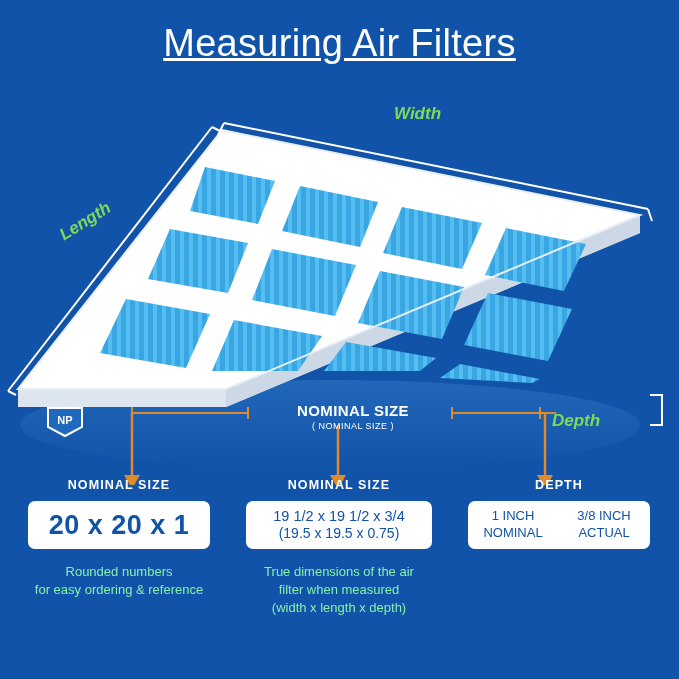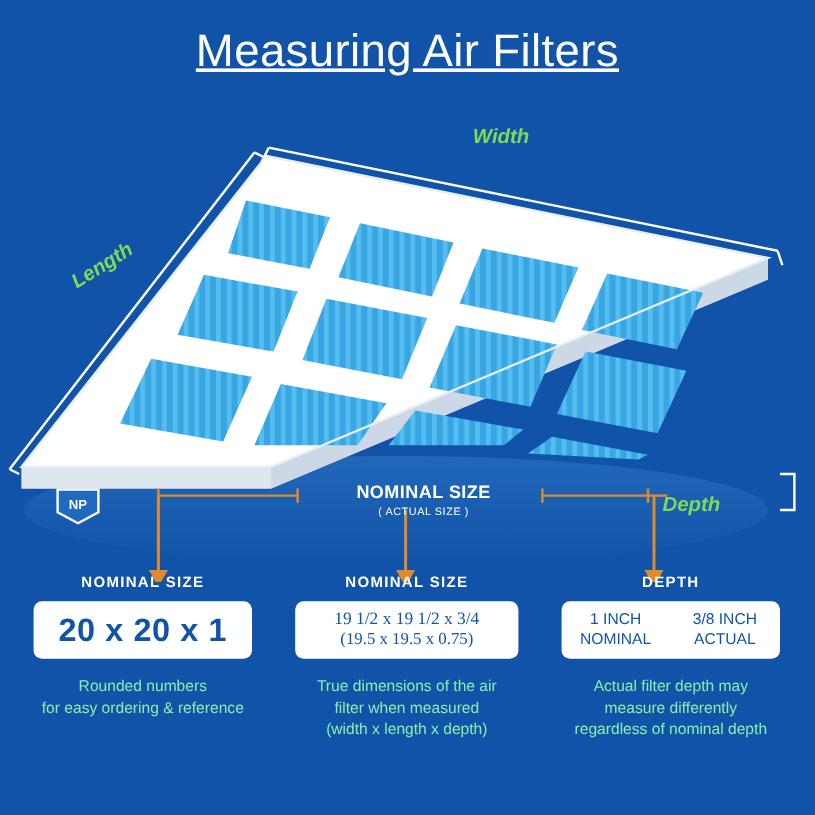--- a/index.html
+++ b/index.html
@@ -101,21 +101,20 @@
     height: 48px;
     font-size: 27px;
     font-weight: bold;
     letter-spacing: 0.5px;
   }
   #box-2 {
     width: 186px;
     height: 48px;
     flex-direction: column;
     line-height: 1.25;
-    font-family: Liberation Serif, serif;
   }
   #box-2 .l1 { font-size: 14.5px; }
   #box-2 .l2 { font-size: 14px; }
   #box-3 {
     width: 182px;
     height: 48px;
     flex-direction: row;
     line-height: 1.3;
     font-size: 13px;
   }
@@ -224,21 +223,21 @@
       <polygon points="537,380 553,380 545,394"></polygon>
     </g>
   </svg>
 
   <div class="dim-label" id="label-width">Width</div>
   <div class="dim-label" id="label-length">Length</div>
   <div class="dim-label" id="label-depth">Depth</div>
 
   <div id="nominal-callout">
     <div class="big">NOMINAL SIZE</div>
-    <div class="small">( ACTUAL SIZE )</div>
+    <div class="small">( NOMINAL SIZE )</div>
   </div>
 
   <div class="col" id="col-1">
     <div class="col-head">NOMINAL SIZE</div>
     <div class="box" id="box-1">
       <span>20 x 20 x 1</span>
     </div>
     <div class="col-desc">Rounded numbers<br>for easy ordering &amp; reference</div>
   </div>
 
@@ -250,16 +249,15 @@
     </div>
     <div class="col-desc">True dimensions of the air<br>filter when measured<br>(width x length x depth)</div>
   </div>
 
   <div class="col" id="col-3">
     <div class="col-head">DEPTH</div>
     <div class="box" id="box-3">
       <span>1 INCH NOMINAL</span>
       <span>3/8 INCH ACTUAL</span>
     </div>
-    <div class="col-desc">Actual filter depth may<br>measure differently<br>regardless of nominal depth</div>
   </div>
 
 </div>
 
 </body></html>

